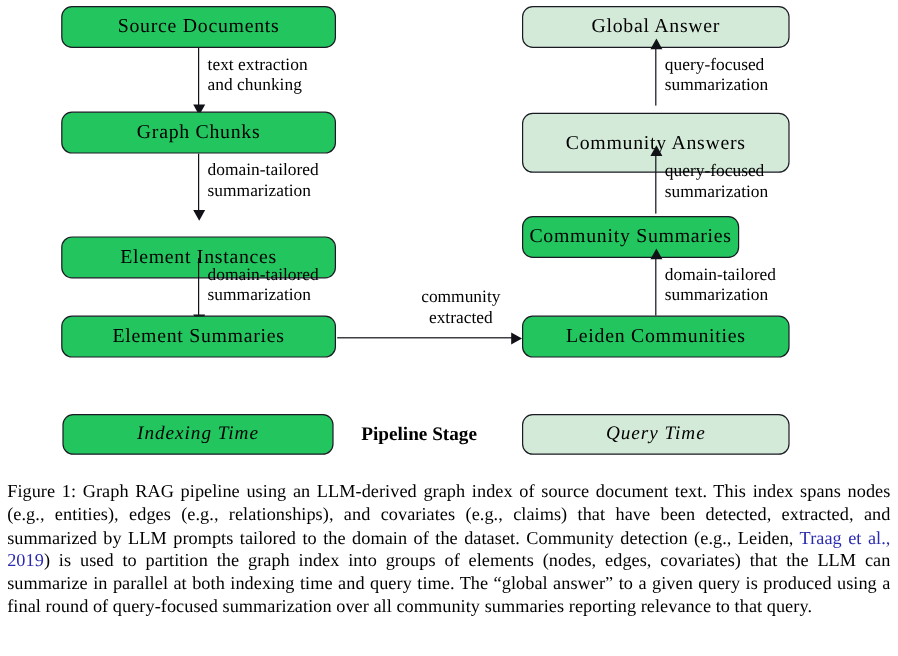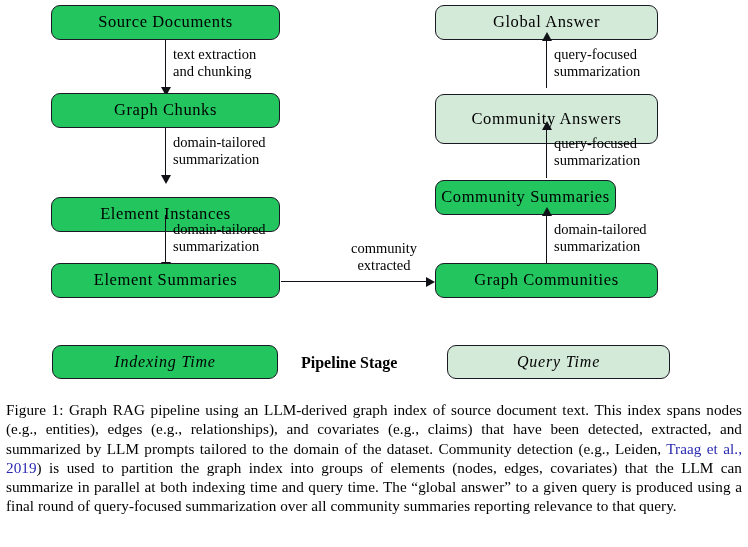--- a/index.html
+++ b/index.html
@@ -208,28 +208,28 @@
 
   <div class="v-arrow up" style="left:546px; top:215px; height:48px;">
     <span class="head"></span>
   </div>
   <div class="edge-label" style="left:554px; top:221px;">
     <div>domain-tailored</div>
     <div>summarization</div>
   </div>
 
   <div class="node-box fill-index" style="left:435px; top:263px; width:223px; height:35px;">
-    <span>Graph Communities</span>
+    <span>Leiden Communities</span>
   </div>
 
   <div class="legend-box fill-index" style="left:52px; top:345px; width:226px; height:34px;">
     <span>Indexing Time</span>
   </div>
 
   <div class="legend-title" style="left:301px; top:355px;">Pipeline Stage</div>
 
-  <div class="legend-box fill-query" style="left:435px; top:345px; width:223px; height:34px;margin-left:12px;">
+  <div class="legend-box fill-query" style="left:435px; top:345px; width:223px; height:34px;">
     <span>Query Time</span>
   </div>
 
 </div>
 
 <div id="caption"><span>Figure 1: Graph RAG pipeline using an LLM-derived graph index of source document text. This index spans nodes (e.g., entities), edges (e.g., relationships), and covariates (e.g., claims) that have been detected, extracted, and summarized by LLM prompts tailored to the domain of the dataset. Community detection (e.g., Leiden, </span><span class="cite">Traag et al., 2019</span><span>) is used to partition the graph index into groups of elements (nodes, edges, covariates) that the LLM can summarize in parallel at both indexing time and query time. The “global answer” to a given query is produced using a final round of query-focused summarization over all community summaries reporting relevance to that query.</span></div>
 
 </body></html>

